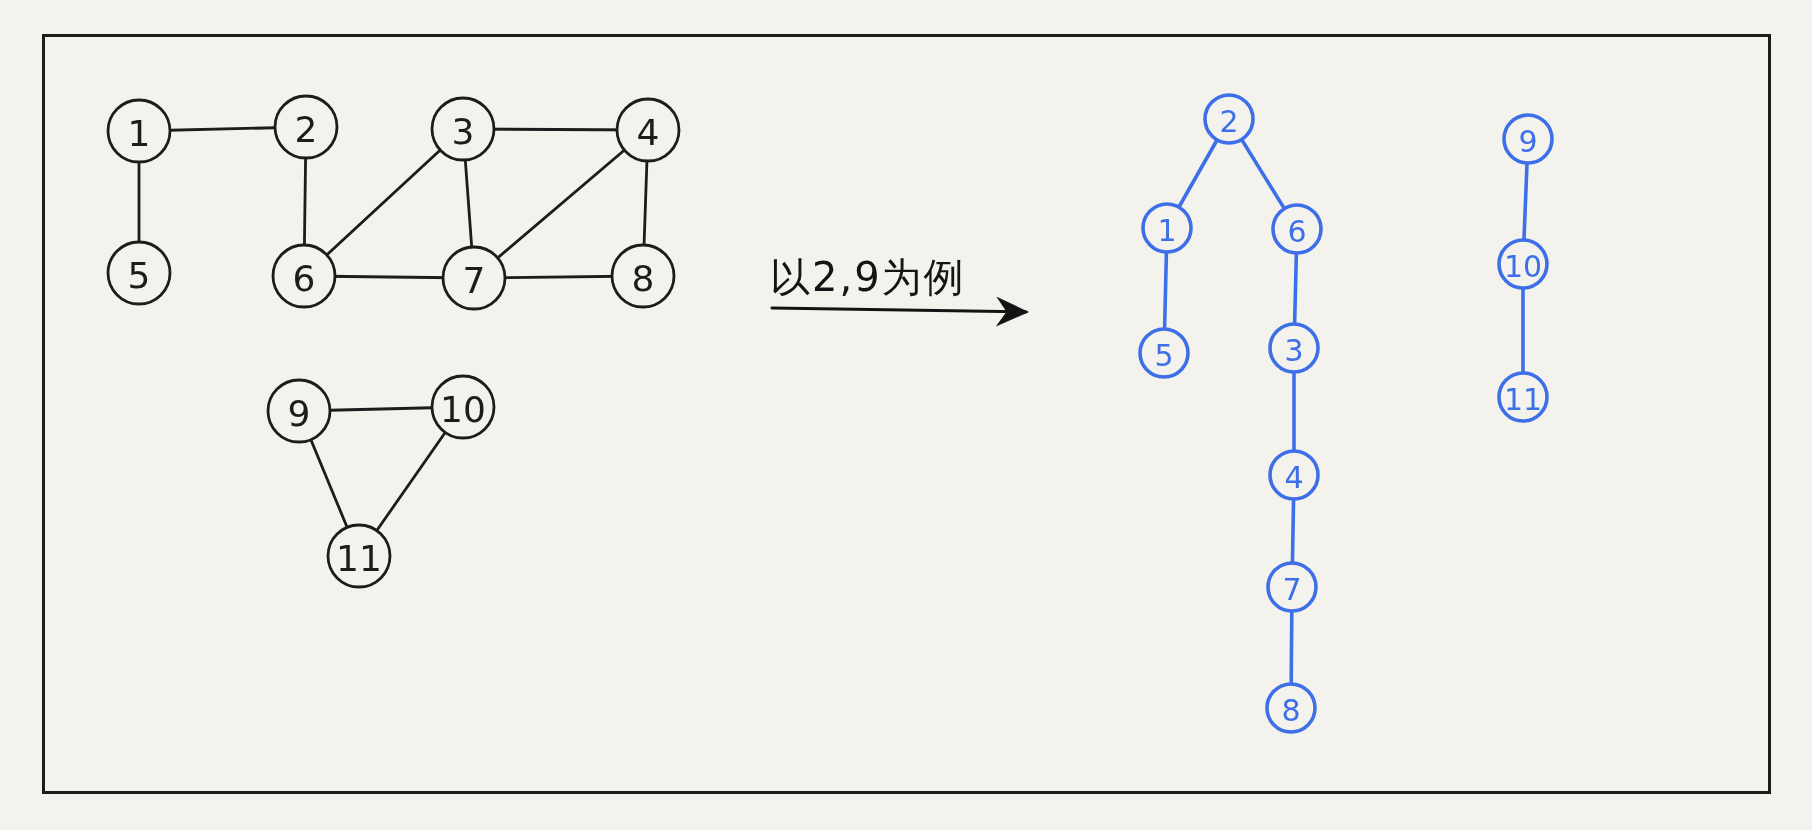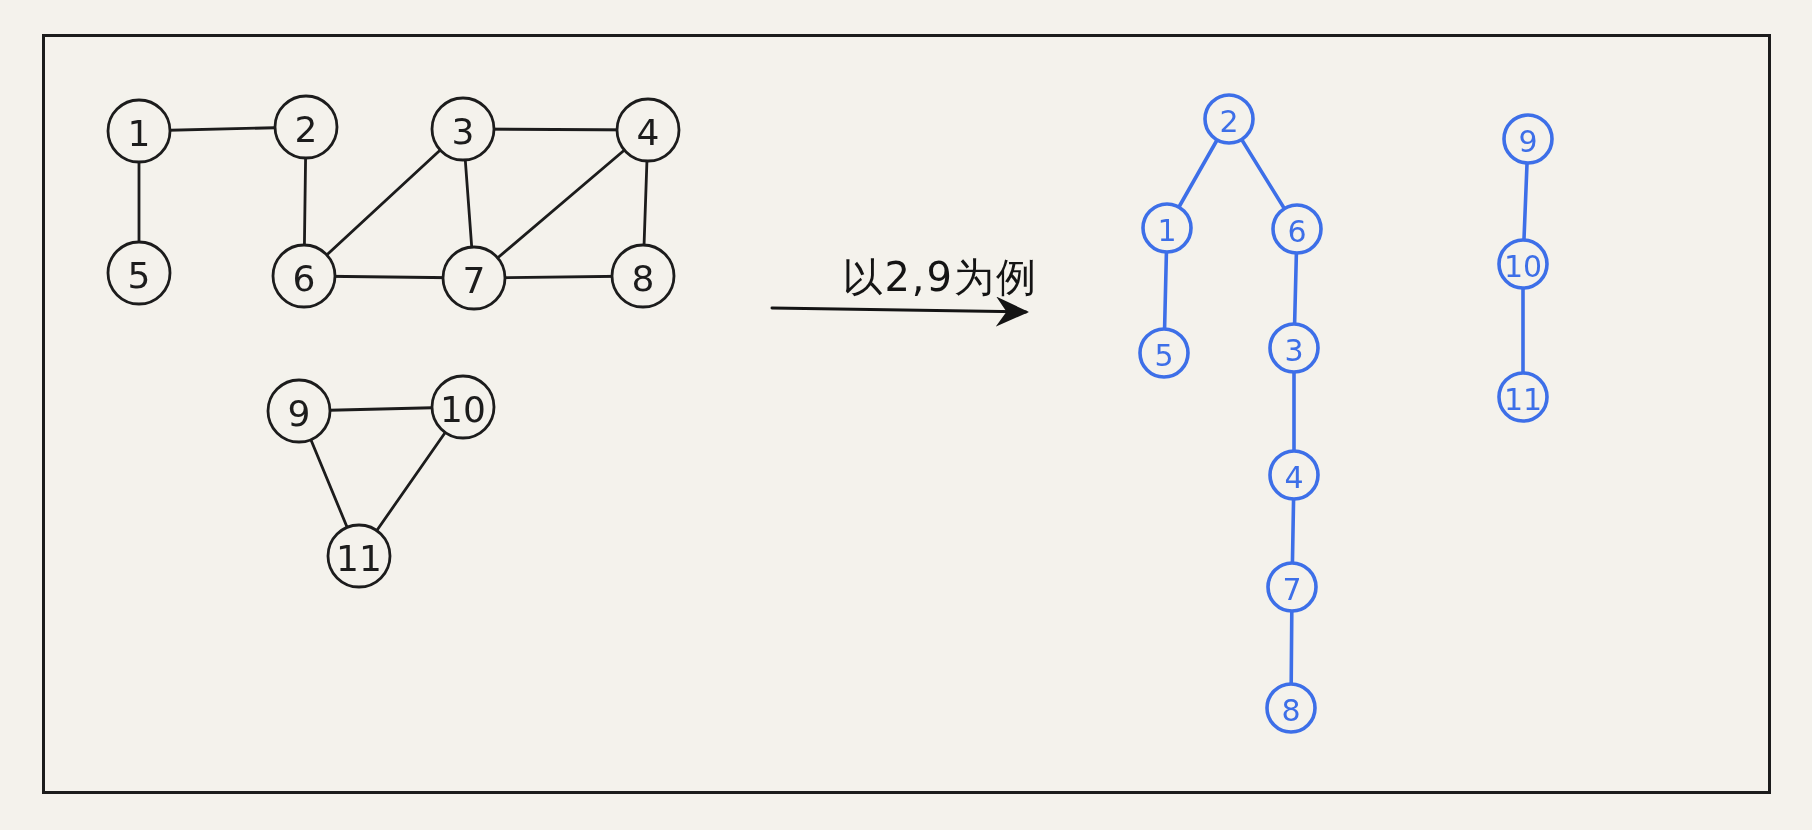--- a/index.html
+++ b/index.html
@@ -34,21 +34,21 @@
     top: 0;
   }
   svg.sketch text {
     font-family: "DejaVu Sans", sans-serif;
   }
   .annotation {
     position: absolute;
     left: 770px;
     top: 250px;
     width: 268px;
-    text-align: right;
+    text-align: left;
     font-size: 40px;
     letter-spacing: 2px;
     color: #141414;
     font-family: "DejaVu Sans", sans-serif;
     white-space: nowrap;
   }
 </style>
 </head>
 <body>
 

